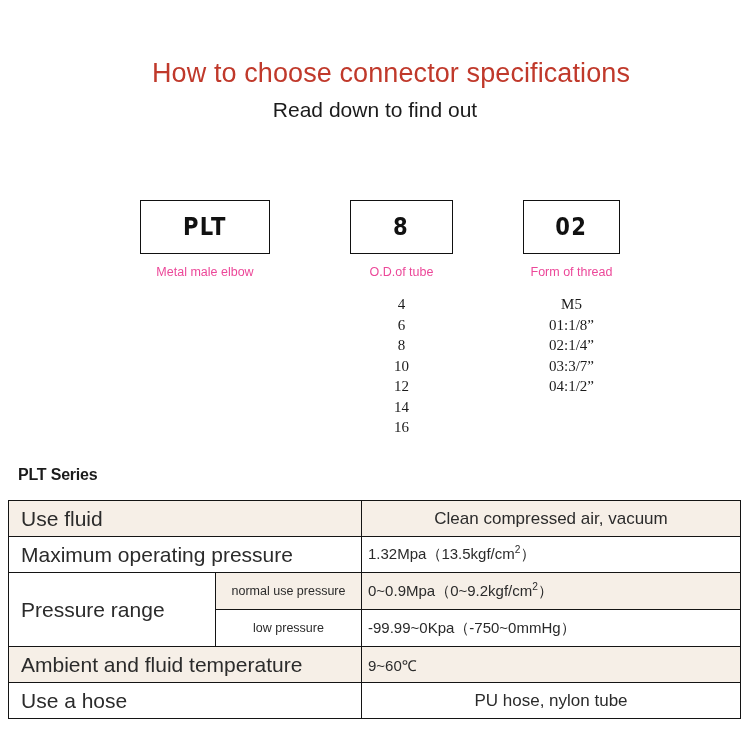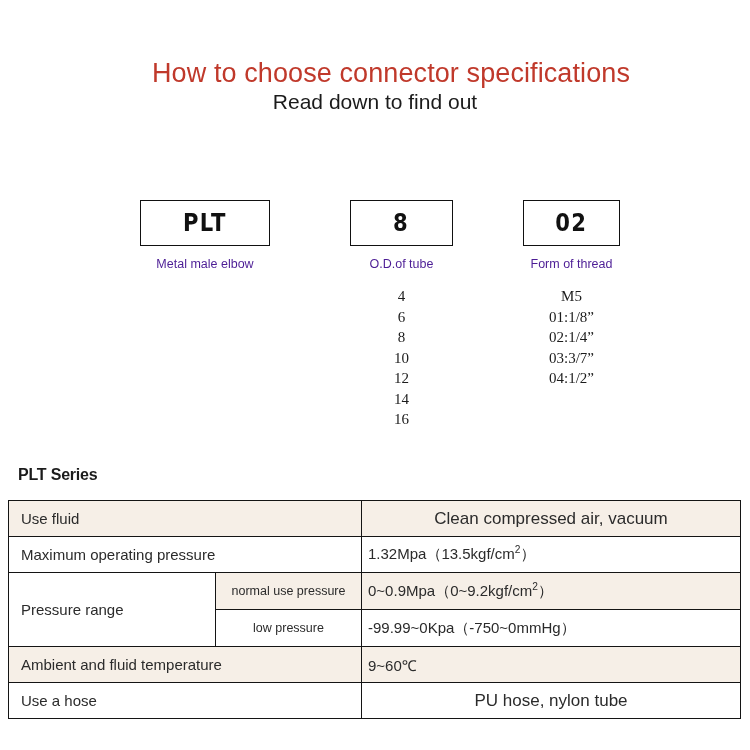--- a/index.html
+++ b/index.html
@@ -26,21 +26,21 @@
     color: #c0392b;
     font-size: 27px;
     font-weight: 400;
     letter-spacing: 0.1px;
     line-height: 34px;
     white-space: nowrap;
   }
   .hero-sub {
     position: absolute;
     left: 0;
-    top: 88px;
+    top: 96px;
     width: 750px;
     text-align: center;
     color: #1b1b1b;
     font-size: 21px;
     font-weight: 400;
     line-height: 28px;
   }
 
   
   .code-area {
@@ -51,39 +51,39 @@
     height: 450px;
   }
   .code-col {
     position: absolute;
     top: 200px;
   }
   .code-box {
     border: 1.6px solid #111111;
     background: #ffffff;
     box-sizing: border-box;
-    height: 46px;
+    height: 54px;
     display: flex;
     align-items: center;
     justify-content: center;
   }
   .code-box span {
     font-family: "DejaVu Sans", sans-serif;
     font-weight: bold;
     font-size: 24px;
     letter-spacing: 1.5px;
     color: #111111;
     transform: scaleX(0.88);
     display: inline-block;
   }
   .code-caption {
     margin-top: 10px;
     text-align: center;
     font-size: 12.5px;
-    color: #4c1d95;
+    color: #ec4899;
     line-height: 16px;
     white-space: nowrap;
   }
   .code-list {
     margin-top: 14px;
     text-align: center;
     font-family: "Liberation Serif", serif;
     font-size: 15px;
     line-height: 20.5px;
     color: #1b1b1b;
@@ -115,21 +115,21 @@
     position: absolute;
     left: 8px;
     top: 500px;
     width: 732px;
     border-collapse: collapse;
     table-layout: fixed;
   }
   .spec-table td {
     border: 1.4px solid #141414;
     padding: 0 16px 0 12px;
-    font-size: 15px;
+    font-size: 21px;
     color: #2b2b2b;
     height: 35px;
     vertical-align: middle;
     font-weight: 400;
   }
   .spec-table td.val {
     padding: 0 6px;
     font-size: 15px;
   }
   .spec-table td.val-lg {

